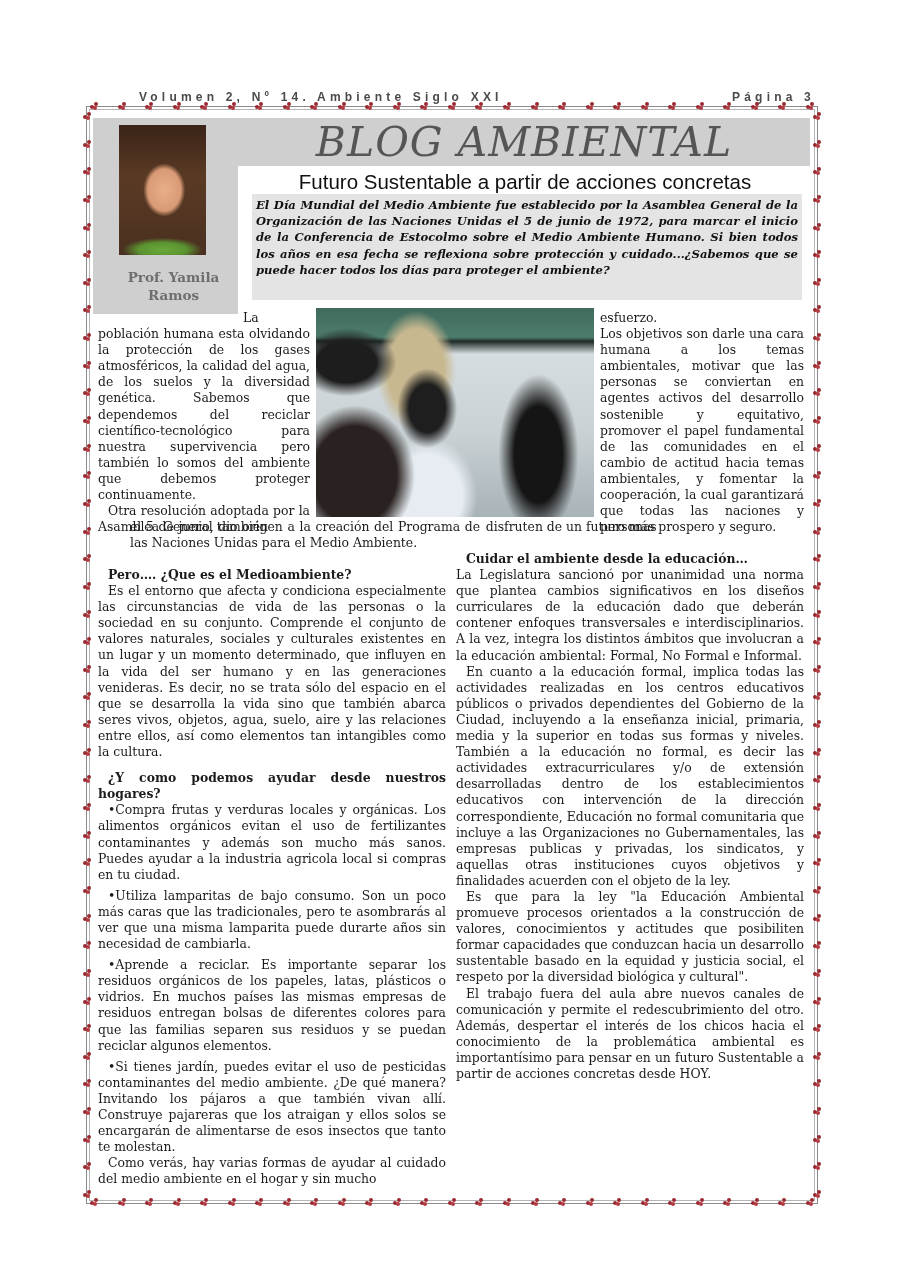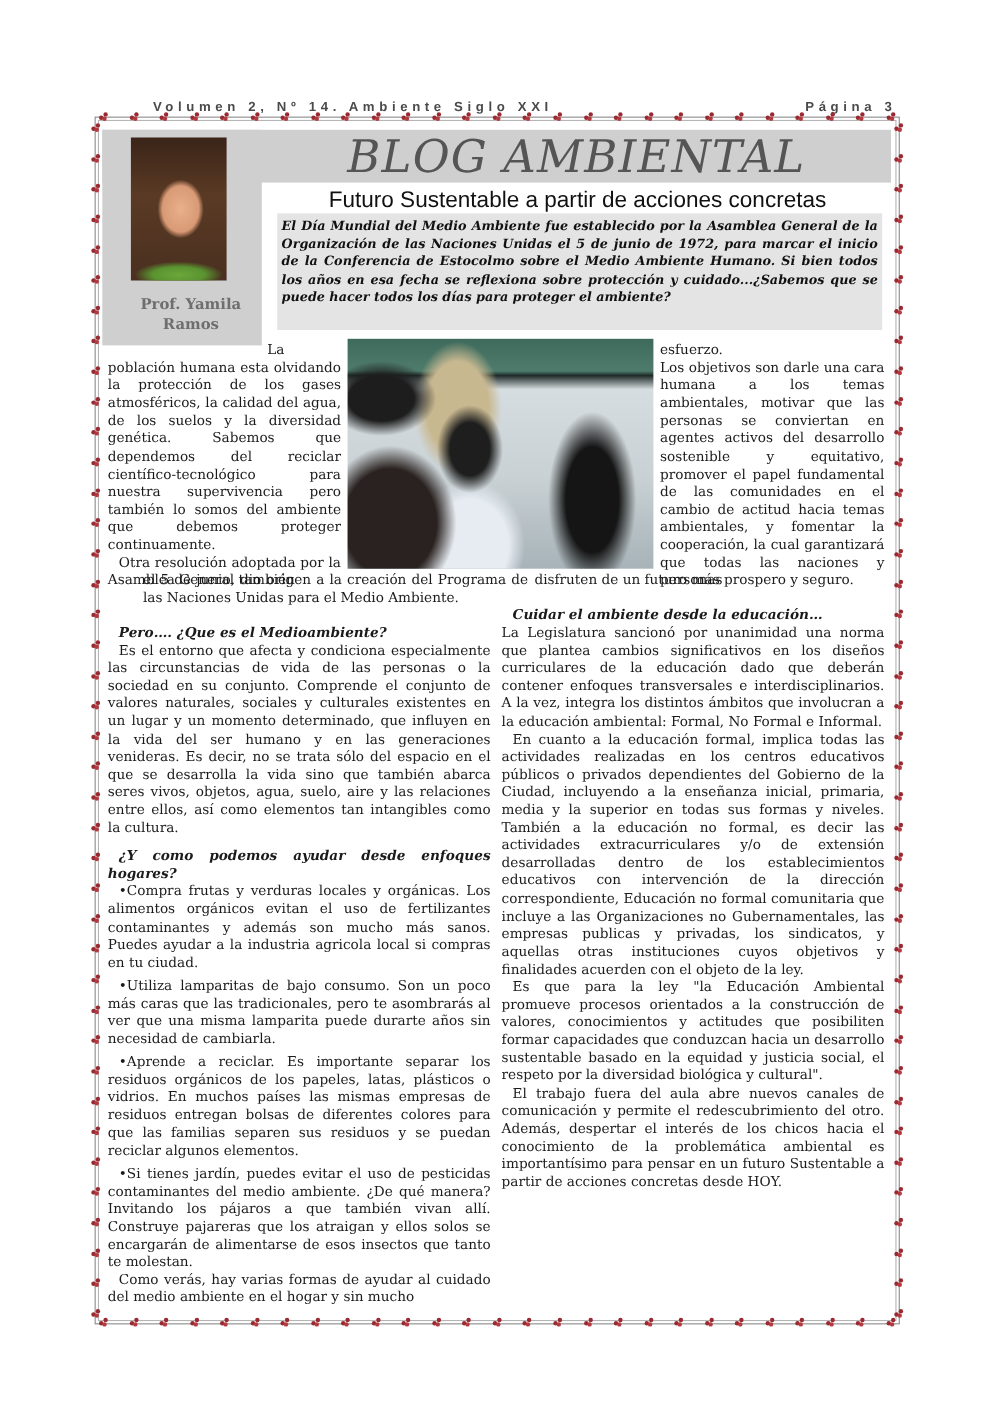--- a/index.html
+++ b/index.html
@@ -37,21 +37,21 @@
     font-family: "Liberation Sans", sans-serif; font-size: 20.5px; color: #111; line-height: 26px; }
 
   .lede-box { position: absolute; left: 252px; top: 194px; width: 550px; height: 106px; background: #e4e4e4; }
   .lede { position: absolute; left: 256px; top: 197px; width: 542px; font-family: "DejaVu Serif", serif; font-weight: bold; font-style: italic;
     font-size: 11.6px; line-height: 16.2px; text-align: justify; color: #111; }
 
   .body-text { font-family: "DejaVu Serif", serif; font-size: 12.4px; line-height: 16.1px; text-align: justify; color: #1b1b1b; }
   .col { position: absolute; }
   .col p { margin: 0; }
   .indent { text-indent: 10px; }
-  .subhead { font-weight: bold; font-style: italic; margin: 0; }
+  .subhead { font-weight: bold; margin: 0; }
   .gap { height: 10px; }
   .bullet-gap { height: 5px; }
 
   .photo-main { position: absolute; left: 316px; top: 308px; width: 278px; height: 209px;
     background:
       radial-gradient(ellipse 50px 34px at 11% 26%, #1d1d1d 0%, #1d1d1d 60%, rgba(0,0,0,0) 100%),
       radial-gradient(ellipse 60px 70px at 14% 80%, #2a2220 0%, #2a2220 70%, rgba(0,0,0,0) 100%),
       radial-gradient(ellipse 30px 40px at 40% 48%, #1e1e1e 0%, #1e1e1e 60%, rgba(0,0,0,0) 100%),
       radial-gradient(ellipse 50px 60px at 40% 90%, #e6ecf2 0%, #e6ecf2 70%, rgba(0,0,0,0) 100%),
       radial-gradient(ellipse 40px 80px at 80% 70%, #151515 0%, #151515 60%, rgba(0,0,0,0) 100%),
@@ -242,21 +242,21 @@
   <p>Los objetivos son darle una cara humana a los temas ambientales, motivar que las personas se conviertan en agentes activos del desarrollo sostenible y equitativo, promover el papel fundamental de las comunidades en el cambio de actitud hacia temas ambientales, y fomentar la cooperación, la cual garantizará que todas las naciones y personas</p>
 </div>
 <div class="col body-text" style="left:456px; top:519px; width:350px;">
   <p style="text-align:center;">disfruten de un futuro más prospero y seguro.</p>
 </div>
 
 <div class="col body-text" style="left:98px; top:567px; width:348px;">
   <p class="subhead indent">Pero…. ¿Que es el Medioambiente?</p>
   <p class="indent">Es el entorno que afecta y condiciona especialmente las circunstancias de vida de las personas o la sociedad en su conjunto. Comprende el conjunto de valores naturales, sociales y culturales existentes en un lugar y un momento determinado, que influyen en la vida del ser humano y en las generaciones venideras. Es decir, no se trata sólo del espacio en el que se desarrolla la vida sino que también abarca seres vivos, objetos, agua, suelo, aire y las relaciones entre ellos, así como elementos tan intangibles como la cultura.</p>
   <div class="gap"></div>
-  <p class="subhead indent">¿Y como podemos ayudar desde enfoques hogares?</p>
+  <p class="subhead indent">¿Y como podemos ayudar desde nuestros hogares?</p>
   <p class="indent">•Compra frutas y verduras locales y orgánicas. Los alimentos orgánicos evitan el uso de fertilizantes contaminantes y además son mucho más sanos. Puedes ayudar a la industria agricola local si compras en tu ciudad.</p>
   <div class="bullet-gap"></div>
   <p class="indent">•Utiliza lamparitas de bajo consumo. Son un poco más caras que las tradicionales, pero te asombrarás al ver que una misma lamparita puede durarte años sin necesidad de cambiarla.</p>
   <div class="bullet-gap"></div>
   <p class="indent">•Aprende a reciclar. Es importante separar los residuos orgánicos de los papeles, latas, plásticos o vidrios. En muchos países las mismas empresas de residuos entregan bolsas de diferentes colores para que las familias separen sus residuos y se puedan reciclar algunos elementos.</p>
   <div class="bullet-gap"></div>
   <p class="indent">•Si tienes jardín, puedes evitar el uso de pesticidas contaminantes del medio ambiente. ¿De qué manera? Invitando los pájaros a que también vivan allí. Construye pajareras que los atraigan y ellos solos se encargarán de alimentarse de esos insectos que tanto te molestan.</p>
   <p class="indent">Como verás, hay varias formas de ayudar al cuidado del medio ambiente en el hogar y sin mucho</p>
 </div>
 

